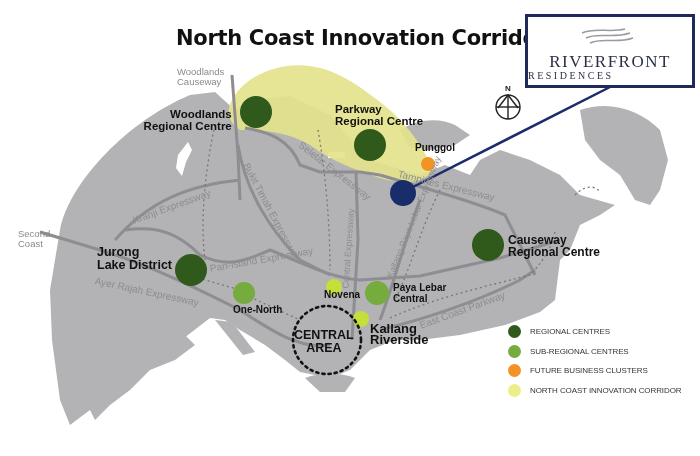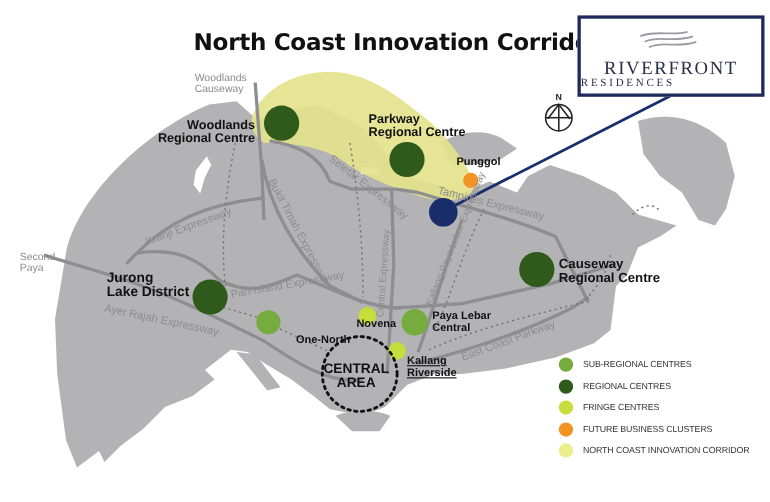--- a/index.html
+++ b/index.html
@@ -99,77 +99,73 @@
   <div class="logo-sub">RESIDENCES</div>
 </div>
 <div class="north">N</div>
 
 <div class="grey-note" style="left:177px;top:67px;">
   <div>Woodlands</div>
   <div>Causeway</div>
 </div>
 <div class="grey-note" style="left:18px;top:229px;">
   <div>Second</div>
-  <div>Paya</div>
+  <div>Coast</div>
 </div>
 
 <div class="lbl" style="left:138px;top:108px;text-align:right;">
   <div style="padding-left:32px;">Woodlands</div>
   <div>Regional Centre</div>
 </div>
 <div class="lbl" style="left:335px;top:103px;">
   <div>Parkway</div>
   <div>Regional Centre</div>
 </div>
 <div class="lbl" style="left:415px;top:142px;font-size:10px;">Punggol</div>
 <div class="lbl" style="left:508px;top:234px;font-size:12px;">
   <div>Causeway</div>
   <div>Regional Centre</div>
 </div>
 <div class="lbl" style="left:97px;top:246px;text-align:left;font-size:12.5px;line-height:13px;">
   <div>Jurong</div>
   <div>Lake District</div>
 </div>
-<div class="lbl" style="left:233px;top:304px;font-size:10px;margin-left:36px;">One-North</div>
+<div class="lbl" style="left:233px;top:304px;font-size:10px;">One-North</div>
 <div class="lbl" style="left:288px;top:289px;font-size:10px;margin-left:36px;">Novena</div>
 <div class="lbl" style="left:393px;top:282px;font-size:10px;line-height:11px;">
   <div>Paya Lebar</div>
   <div>Central</div>
 </div>
-<div class="lbl" style="left:370px;top:323px;font-size:10px;line-height:11px;text-decoration:underline;">
+<div class="lbl" style="left:370px;top:323px;font-size:13px;line-height:11px;">
   <div>Kallang</div>
   <div>Riverside</div>
 </div>
 <div class="central" style="left:294px;top:329px;">
   <div>CENTRAL</div>
   <div>AREA</div>
 </div>
 
 <div class="road" style="left:300px;top:138px;transform:rotate(38deg);">Seletar Expressway</div>
 <div class="road" style="left:246px;top:158px;transform:rotate(62deg);">Bukit Timah Expressway</div>
 <div class="road" style="left:133px;top:215px;transform:rotate(-20deg);">Kranji Expressway</div>
 <div class="road" style="left:210px;top:263px;transform:rotate(-10deg);">Pan-Island  Expressway</div>
 <div class="road" style="left:95px;top:275px;transform:rotate(12deg);">Ayer Rajah Expressway</div>
 <div class="road" style="left:398px;top:168px;transform:rotate(14deg);">Tampines Expressway</div>
 <div class="road" style="left:346px;top:283px;transform:rotate(-86deg);font-size:9px;">Central Expressway</div>
 <div class="road" style="left:390px;top:272px;transform:rotate(-68deg);font-size:9px;">Kallang-Paya Lebar Expressway</div>
 <div class="road" style="left:420px;top:320px;transform:rotate(-20deg);">East Coast Parkway</div>
 
 <div class="legend">
   <div class="legend-item">
-    <span class="legend-dot" style="background:#76ab3e;"></span>
-    <span class="legend-label">SUB-REGIONAL CENTRES</span>
-  </div>
-  <div class="legend-item">
     <span class="legend-dot" style="background:#2f5a1c;"></span>
     <span class="legend-label">REGIONAL CENTRES</span>
   </div>
   <div class="legend-item">
-    <span class="legend-dot" style="background:#c6de3a;"></span>
-    <span class="legend-label">FRINGE CENTRES</span>
+    <span class="legend-dot" style="background:#76ab3e;"></span>
+    <span class="legend-label">SUB-REGIONAL CENTRES</span>
   </div>
   <div class="legend-item">
     <span class="legend-dot" style="background:#f39324;"></span>
     <span class="legend-label">FUTURE BUSINESS CLUSTERS</span>
   </div>
   <div class="legend-item">
     <span class="legend-dot" style="background:#ecee8a;"></span>
     <span class="legend-label">NORTH COAST INNOVATION CORRIDOR</span>
   </div>
 </div>

